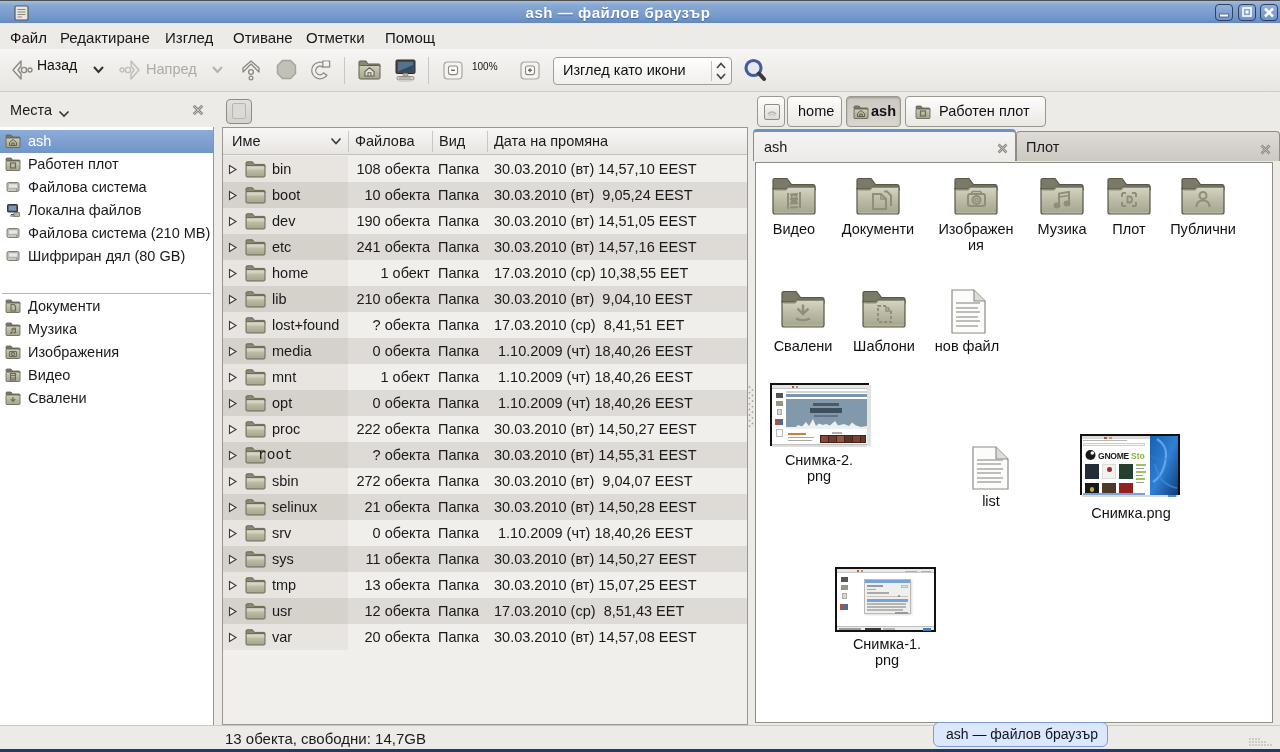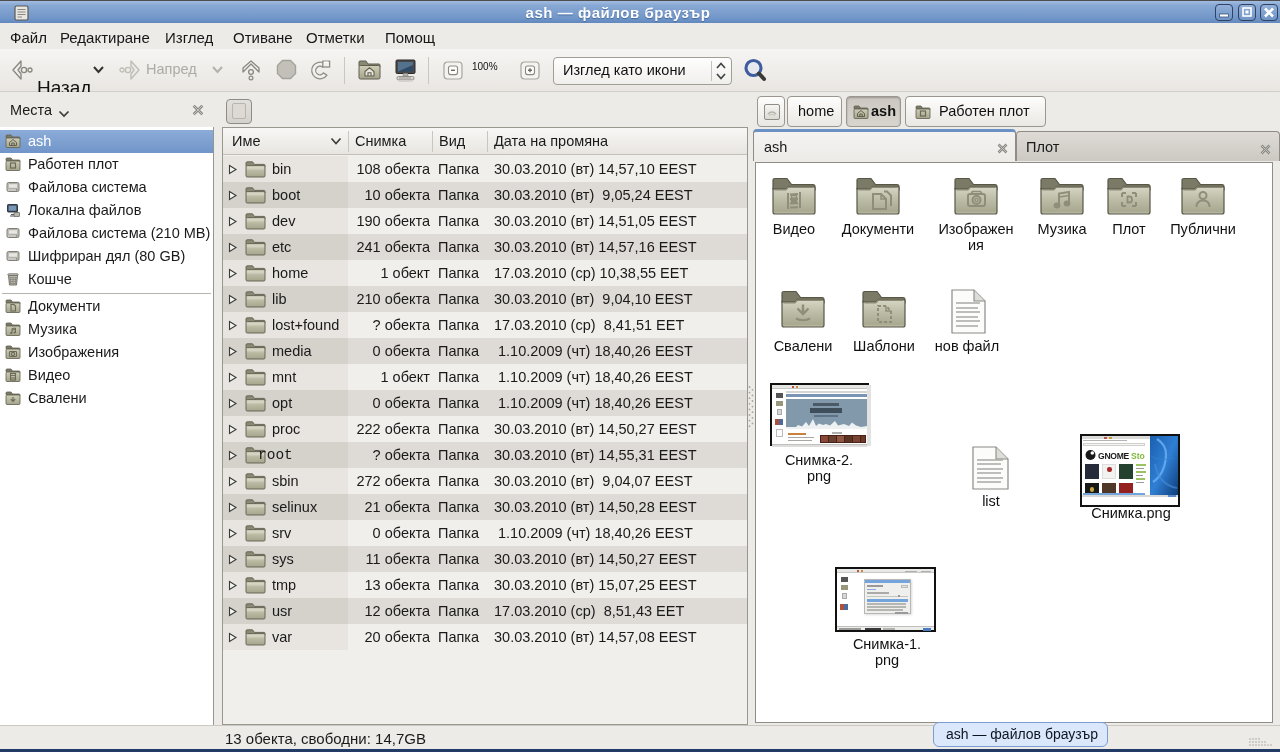--- a/index.html
+++ b/index.html
@@ -89,21 +89,21 @@
 <span style="left:233px;">Отиване</span>
 <span style="left:306px;">Отметки</span>
 <span style="left:385px;">Помощ</span>
 </div>
 <div class="abs" id="toolbar">
     <svg class="ticon" style="left:9px;top:9px;" width="24" height="24" viewBox="0 0 24 24">
 <path d="M12 3 L4 12 L12 21 L12 16 L9 12 L12 8 Z" fill="#f3f2ef" stroke="#8b887f" stroke-width="1.4" stroke-linejoin="round"></path>
 <circle cx="15" cy="12" r="2.6" fill="none" stroke="#8b887f" stroke-width="1.4"></circle>
 <circle cx="21" cy="12" r="2" fill="none" stroke="#8b887f" stroke-width="1.3"></circle>
     </svg>
-    <span style="position:absolute;left:37px;top:28px;font-size:19px;color:#111;">Назад</span>
+    <span style="position:absolute;left:37px;top:8px;font-size:14px;color:#111;">Назад</span>
     <svg class="ticon" style="left:92px;top:16px;" width="13" height="10" viewBox="0 0 13 10">
       <path d="M2 2 L6.5 7 L11 2" stroke="#333" stroke-width="2" fill="none"></path>
     </svg>
     <svg class="ticon" style="left:119px;top:9px;" width="24" height="24" viewBox="0 0 24 24">
 <path d="M12 3 L20 12 L12 21 L12 16 L15 12 L12 8 Z" fill="#ecebe8" stroke="#c0bdb5" stroke-width="1.4" stroke-linejoin="round"></path>
 <circle cx="9" cy="12" r="2.6" fill="none" stroke="#c0bdb5" stroke-width="1.4"></circle>
 <circle cx="3" cy="12" r="2" fill="none" stroke="#c0bdb5" stroke-width="1.3"></circle>
     </svg>
     <span style="position:absolute;left:146px;top:12px;font-size:14.5px;color:#aeaba3;">Напред</span>
     <svg class="ticon" style="left:211px;top:16px;" width="13" height="10" viewBox="0 0 13 10">
@@ -216,29 +216,20 @@
 <rect x="3.2" y="4.7" width="9.6" height="4.6" rx="0.8" fill="#e8e6e2" stroke="#9a988f" stroke-width="0.7"></rect>
 <circle cx="11.8" cy="10.8" r="0.9" fill="#8a887f"></circle>
       </svg>
     </div>
     <div class="srow" style="top:118px;">
       <span class="lbl">Шифриран дял (80 GB)</span>
       <svg style="position:absolute;left:5px;top:3px;" width="16" height="16" viewBox="0 0 16 16">
 <rect x="2" y="3.5" width="12" height="9" rx="1.5" fill="#c9c7c2" stroke="#75736b" stroke-width="0.9"></rect>
 <rect x="3.2" y="4.7" width="9.6" height="4.6" rx="0.8" fill="#e8e6e2" stroke="#9a988f" stroke-width="0.7"></rect>
 <circle cx="11.8" cy="10.8" r="0.9" fill="#8a887f"></circle>
-      </svg>
-    </div>
-    <div class="srow" style="top:141px;">
-      <span class="lbl">Кошче</span>
-      <svg style="position:absolute;left:5px;top:3px;" width="16" height="16" viewBox="0 0 16 16">
-<path d="M3.5 4.5 L12.5 4.5 L11.5 14 L4.5 14 Z" fill="#b9b7ae" stroke="#6b695f" stroke-width="0.9"></path>
-<path d="M4 6.5 H12 M4.2 8.5 H11.8 M4.4 10.5 H11.6 M4.6 12.5 H11.4" stroke="#8a887d" stroke-width="0.8"></path>
-<path d="M5.5 7 V13 M8 7 V13 M10.5 7 V13" stroke="#8a887d" stroke-width="0.8"></path>
-<rect x="2.8" y="2.8" width="10.4" height="1.7" rx="0.8" fill="#c9c7be" stroke="#6b695f" stroke-width="0.8"></rect>
       </svg>
     </div>
     <div style="position:absolute;left:2px;top:166px;width:209px;height:1px;background:#b8b5ae;"></div>
     <div class="srow" style="top:168px;">
       <span class="lbl">Документи</span>
       <svg style="position:absolute;left:5px;top:3px;" width="16" height="16" viewBox="0 0 16 16">
 <path d="M1 4.5 L1 3 Q1 2 2 2 L6 2 L7.5 4 L14 4 Q15 4 15 5 L15 6 Z" fill="#7c7b67" stroke="#5f5e4e" stroke-width="0.8"></path>
 <rect x="1" y="5" width="14" height="9.5" rx="1" fill="url(#fgrad)" stroke="#5f5e4e" stroke-width="0.8"></rect>
 <path d="M6 6.5 L9 6.5 L10.5 8 L10.5 13 L6 13 Z" fill="none" stroke="#6b6a58" stroke-width="1.1"></path>
       </svg>
@@ -298,21 +289,21 @@
     <circle cx="4.5" cy="38.4" r="0.9" fill="#a8a59d"></circle>
     <circle cx="1.5" cy="41.199999999999996" r="0.9" fill="#a8a59d"></circle>
   </svg>
 <div class="abs" id="treebox">
     <div id="treehdr">
 <span style="left:9px;">Име</span>
 <svg style="position:absolute;left:107px;top:9px;" width="12" height="9" viewBox="0 0 12 9">
         <path d="M1.5 1.5 L6 6.5 L10.5 1.5" stroke="#3a3a38" stroke-width="1.6" fill="none"></path>
       </svg>
 <div class="hsep" style="left:125px;"></div>
-<span style="left:132px;">Снимка</span>
+<span style="left:132px;">Файлова</span>
 <div class="hsep" style="left:209px;"></div>
 <span style="left:216px;">Вид</span>
 <div class="hsep" style="left:264px;"></div>
 <span style="left:271px;">Дата на промяна</span>
 </div>
     <div class="trow r0" style="top:28px;">
       <div class="namecol"></div>
 <svg class="exp" style="left:5px;top:8px;position:absolute;" width="10" height="11" viewBox="0 0 10 11">
         <path d="M1.5 1.5 L8 5.5 L1.5 9.5 Z" fill="#f5f5f2" stroke="#3a3a38" stroke-width="1.1"></path>
       </svg>
@@ -774,21 +765,21 @@
 <div style="position:absolute;left:0px;top:59px;width:95px;height:2.5px;background:#dedddb;border-top:1px solid #c0c0be;"></div>
 <div style="position:absolute;left:95px;top:0;width:4px;height:61px;background:#e2e2e0;"></div>
 </div>
       <div class="dlabel" style="left:13px;top:290px;width:100px;">Снимка-2.<br>png</div>
       <div style="position:absolute;left:215px;top:283px;"><svg style="" width="39" height="44" viewBox="0 0 39 44">
 <path d="M2 1 L25 1 L37 13 L37 43 L2 43 Z" fill="#fcfcfb" stroke="#8a8a85" stroke-width="1.2"></path>
 <path d="M25 1 L25 13 L37 13" fill="#dcdcd8" stroke="#8a8a85" stroke-width="1.1"></path>
 <path d="M6 14 L32 14 M6 18 L30 18 M6 23 L32 23 M6 27 L30 27 M6 32 L32 32 M6 36 L30 36" stroke="#a8a8a4" stroke-width="1.3"></path>
         </svg></div>
       <div class="dlabel" style="left:185px;top:331px;width:100px;">list</div>
-      <div class="thumb" style="left:324px;top:271px;width:100px;height:73px;text-decoration:underline;">
+      <div class="thumb" style="left:324px;top:271px;width:100px;height:61px;text-decoration:underline;">
 <div style="position:absolute;left:0;top:0;width:68px;height:61px;background:#fff;">
  <div style="position:absolute;left:0;top:0;width:68px;height:2.5px;background:#dadad8;"></div>
  <div style="position:absolute;left:1px;top:3.5px;width:44px;height:1.5px;background:#b5b5b2;"></div>
  <div style="position:absolute;left:22px;top:0.5px;width:2.5px;height:2.5px;background:#c05050;"></div>
  <div style="position:absolute;left:27px;top:0.5px;width:2.5px;height:2.5px;background:#c8a030;"></div>
  <div style="position:absolute;left:1px;top:6.5px;width:62px;height:3.5px;background:#f6f6f4;border:1px solid #cfcfcc;"></div>
  <svg style="position:absolute;left:2px;top:12px;" width="64" height="13" viewBox="0 0 64 13">
    <circle cx="6.5" cy="7" r="5" fill="#181818"></circle>
             <circle cx="8.3" cy="5" r="1.8" fill="#fff"></circle>
    <text x="14" y="10.5" font-size="8.6" font-weight="bold" fill="#1a1a1a" font-family="Liberation Sans" letter-spacing="-0.3">GNOME</text>

